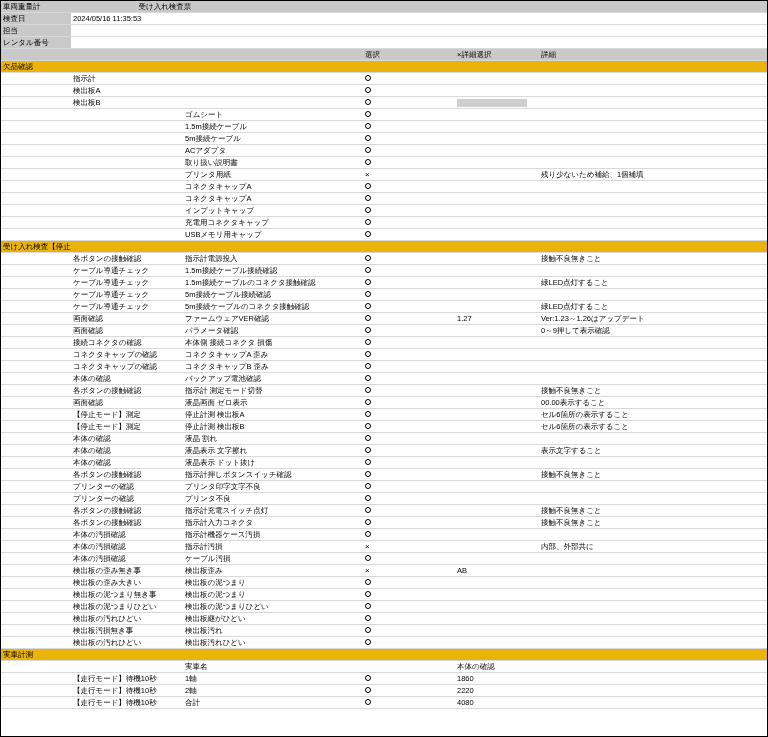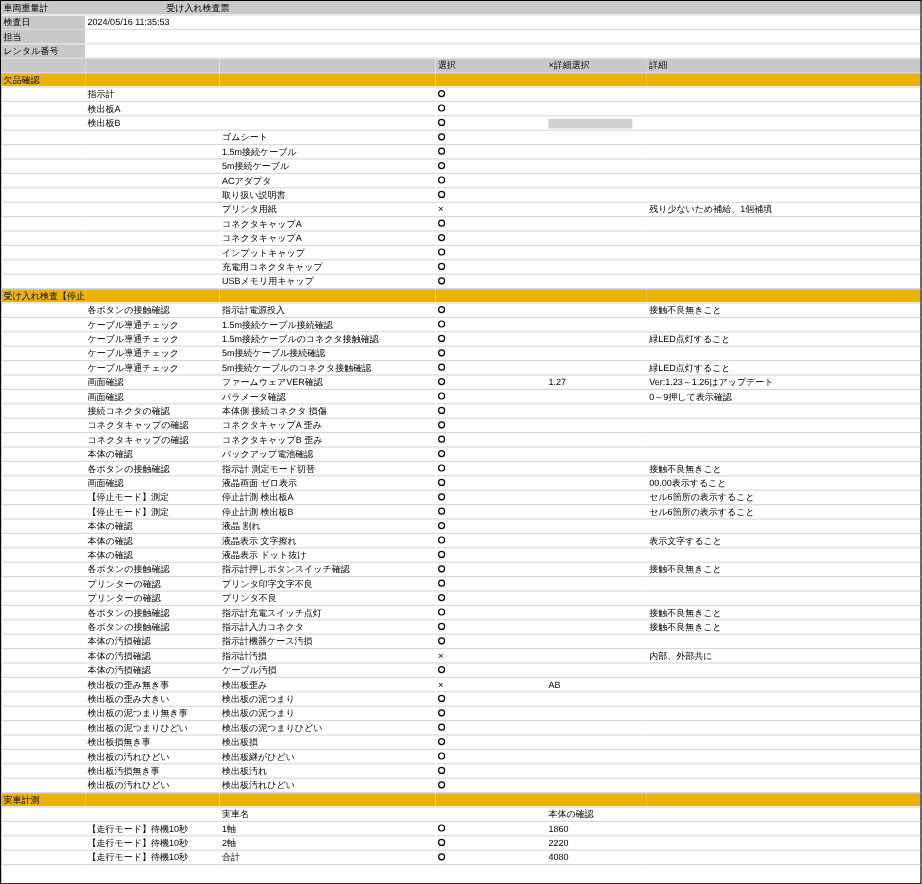--- a/index.html
+++ b/index.html
@@ -494,28 +494,20 @@
         <tr class="thin">
           <td></td>
           <td>検出板の泥つまりひどい</td>
           <td>検出板の泥つまりひどい</td>
           <td class="center"><span class="circle"></span></td>
           <td></td>
           <td></td>
         </tr>
         <tr class="thin">
           <td></td>
-          <td>検出板損無き事</td>
-          <td>検出板損</td>
-          <td class="center"><span class="circle"></span></td>
-          <td></td>
-          <td></td>
-        </tr>
-        <tr class="thin">
-          <td></td>
           <td>検出板の汚れひどい</td>
           <td>検出板継がひどい</td>
           <td class="center"><span class="circle"></span></td>
           <td></td>
           <td></td>
         </tr>
         <tr class="thin">
           <td></td>
           <td>検出板汚損無き事</td>
           <td>検出板汚れ</td>

